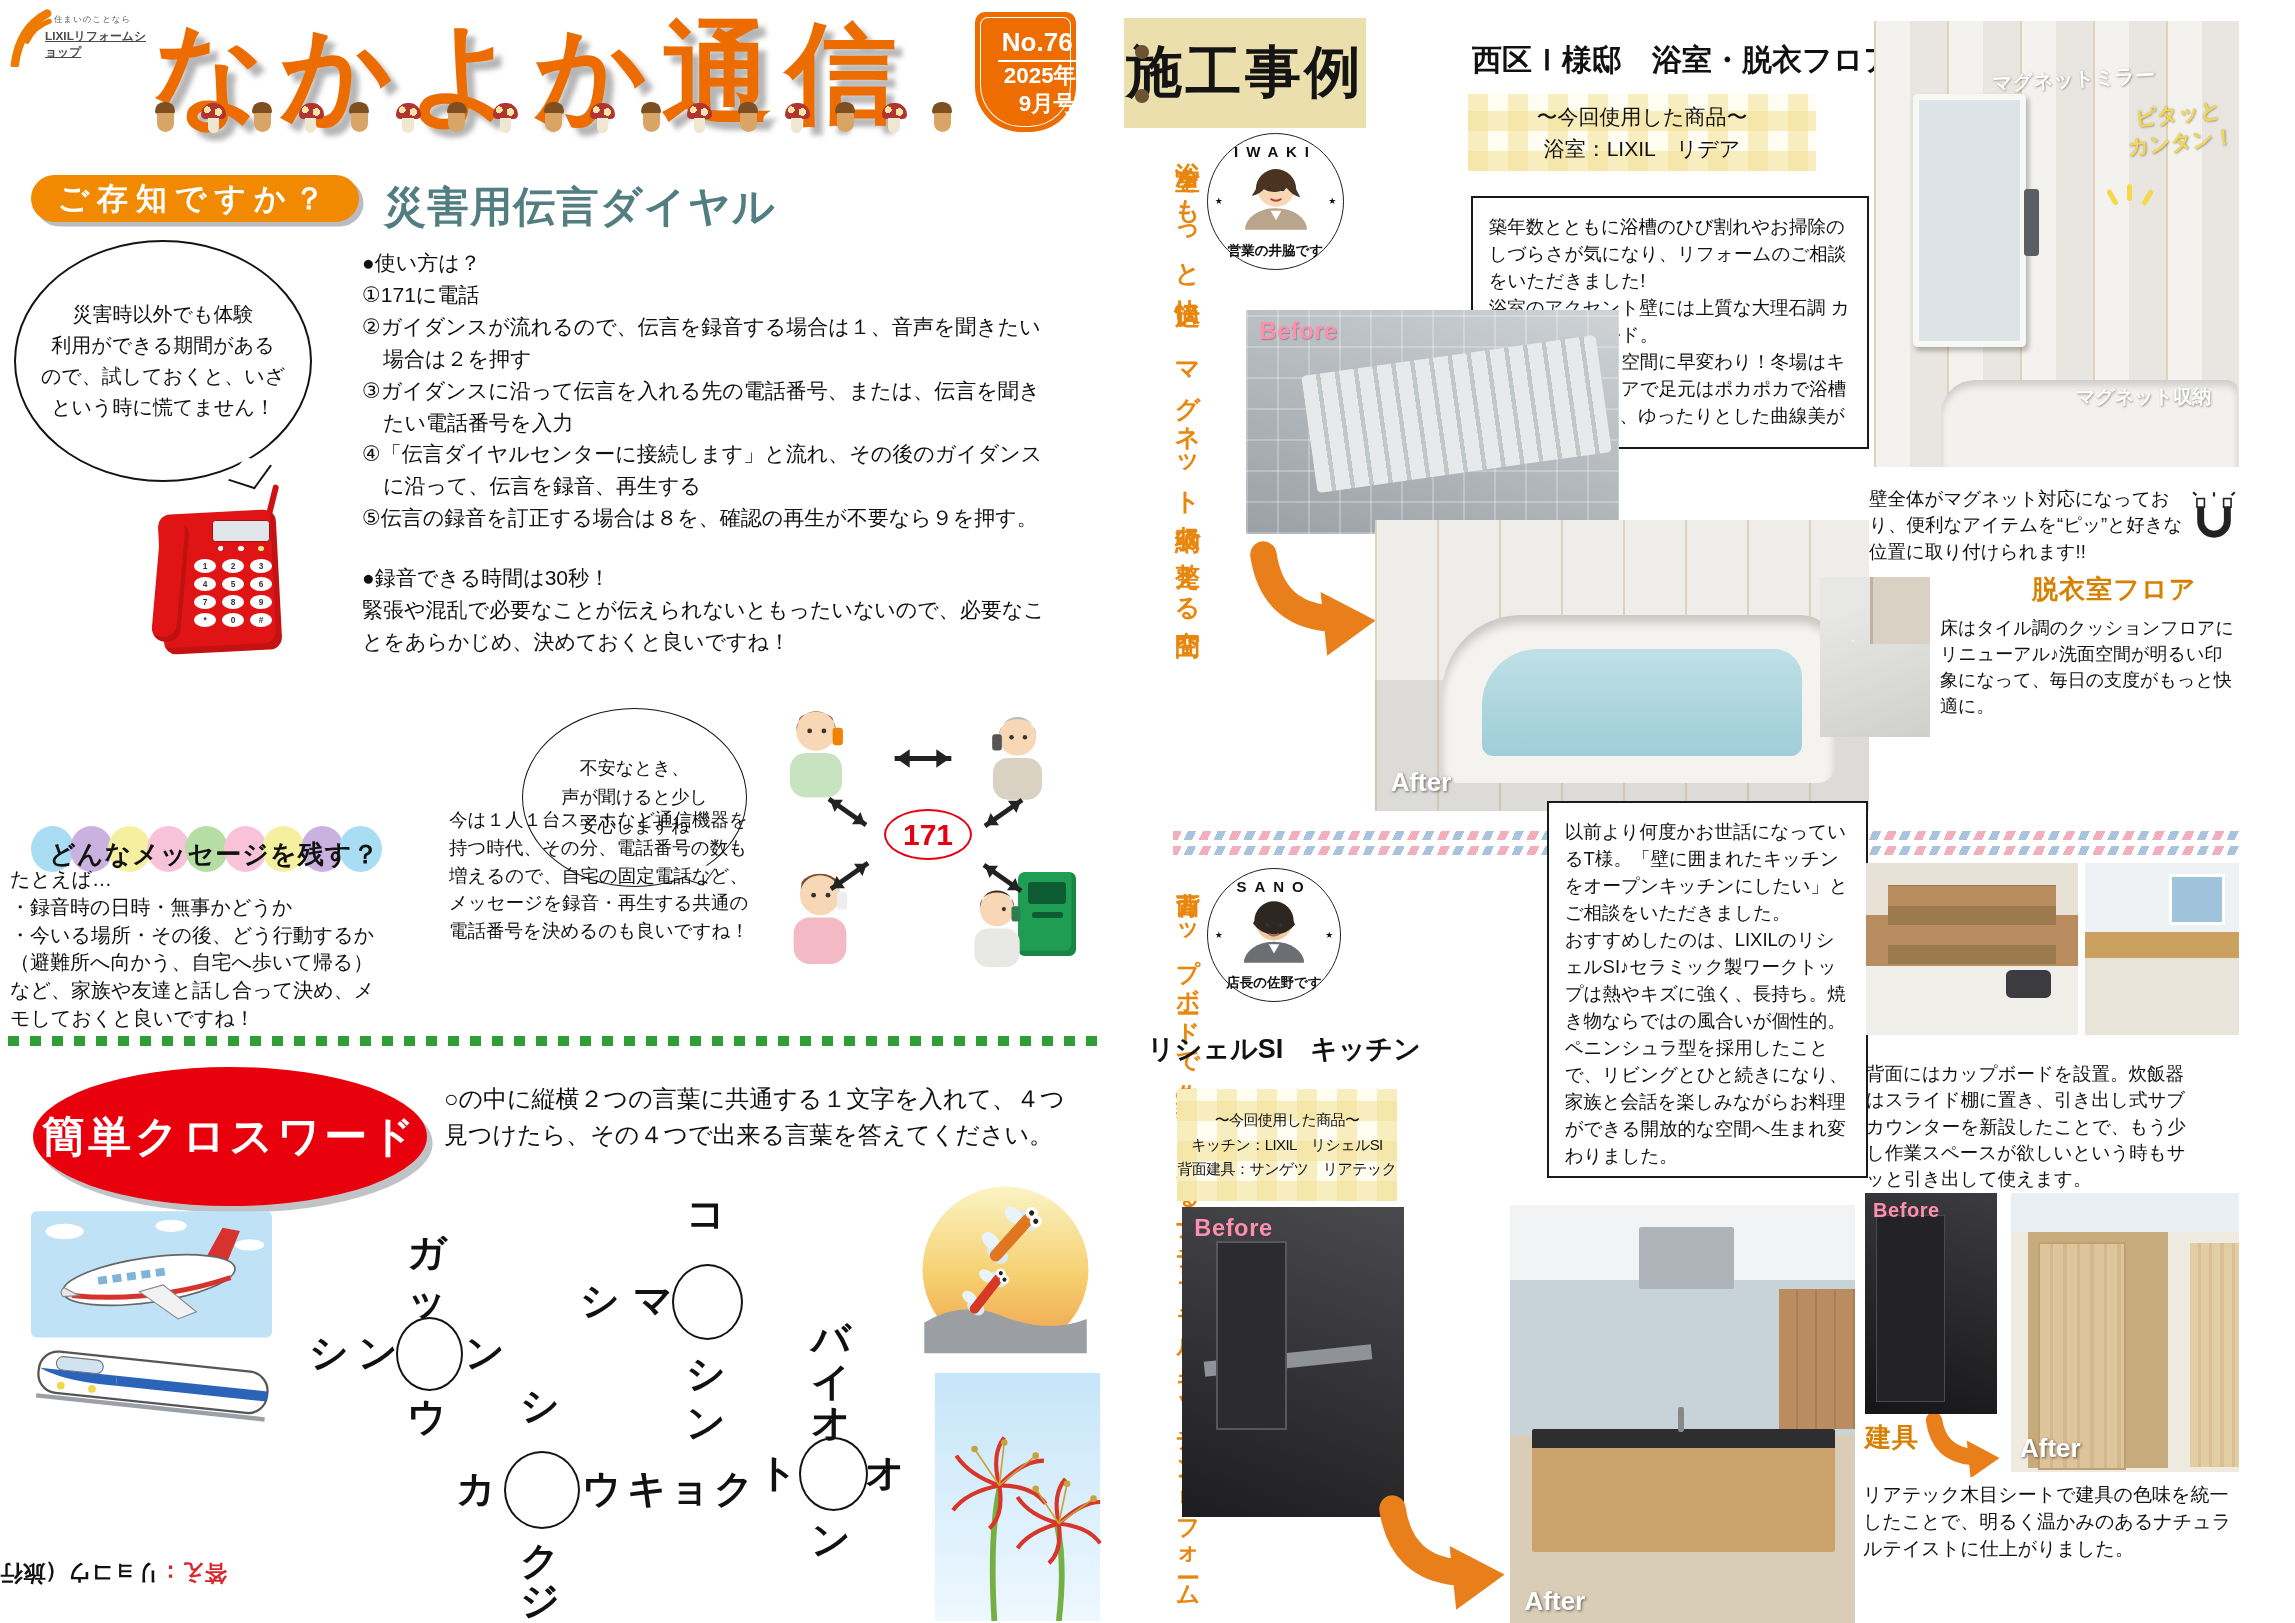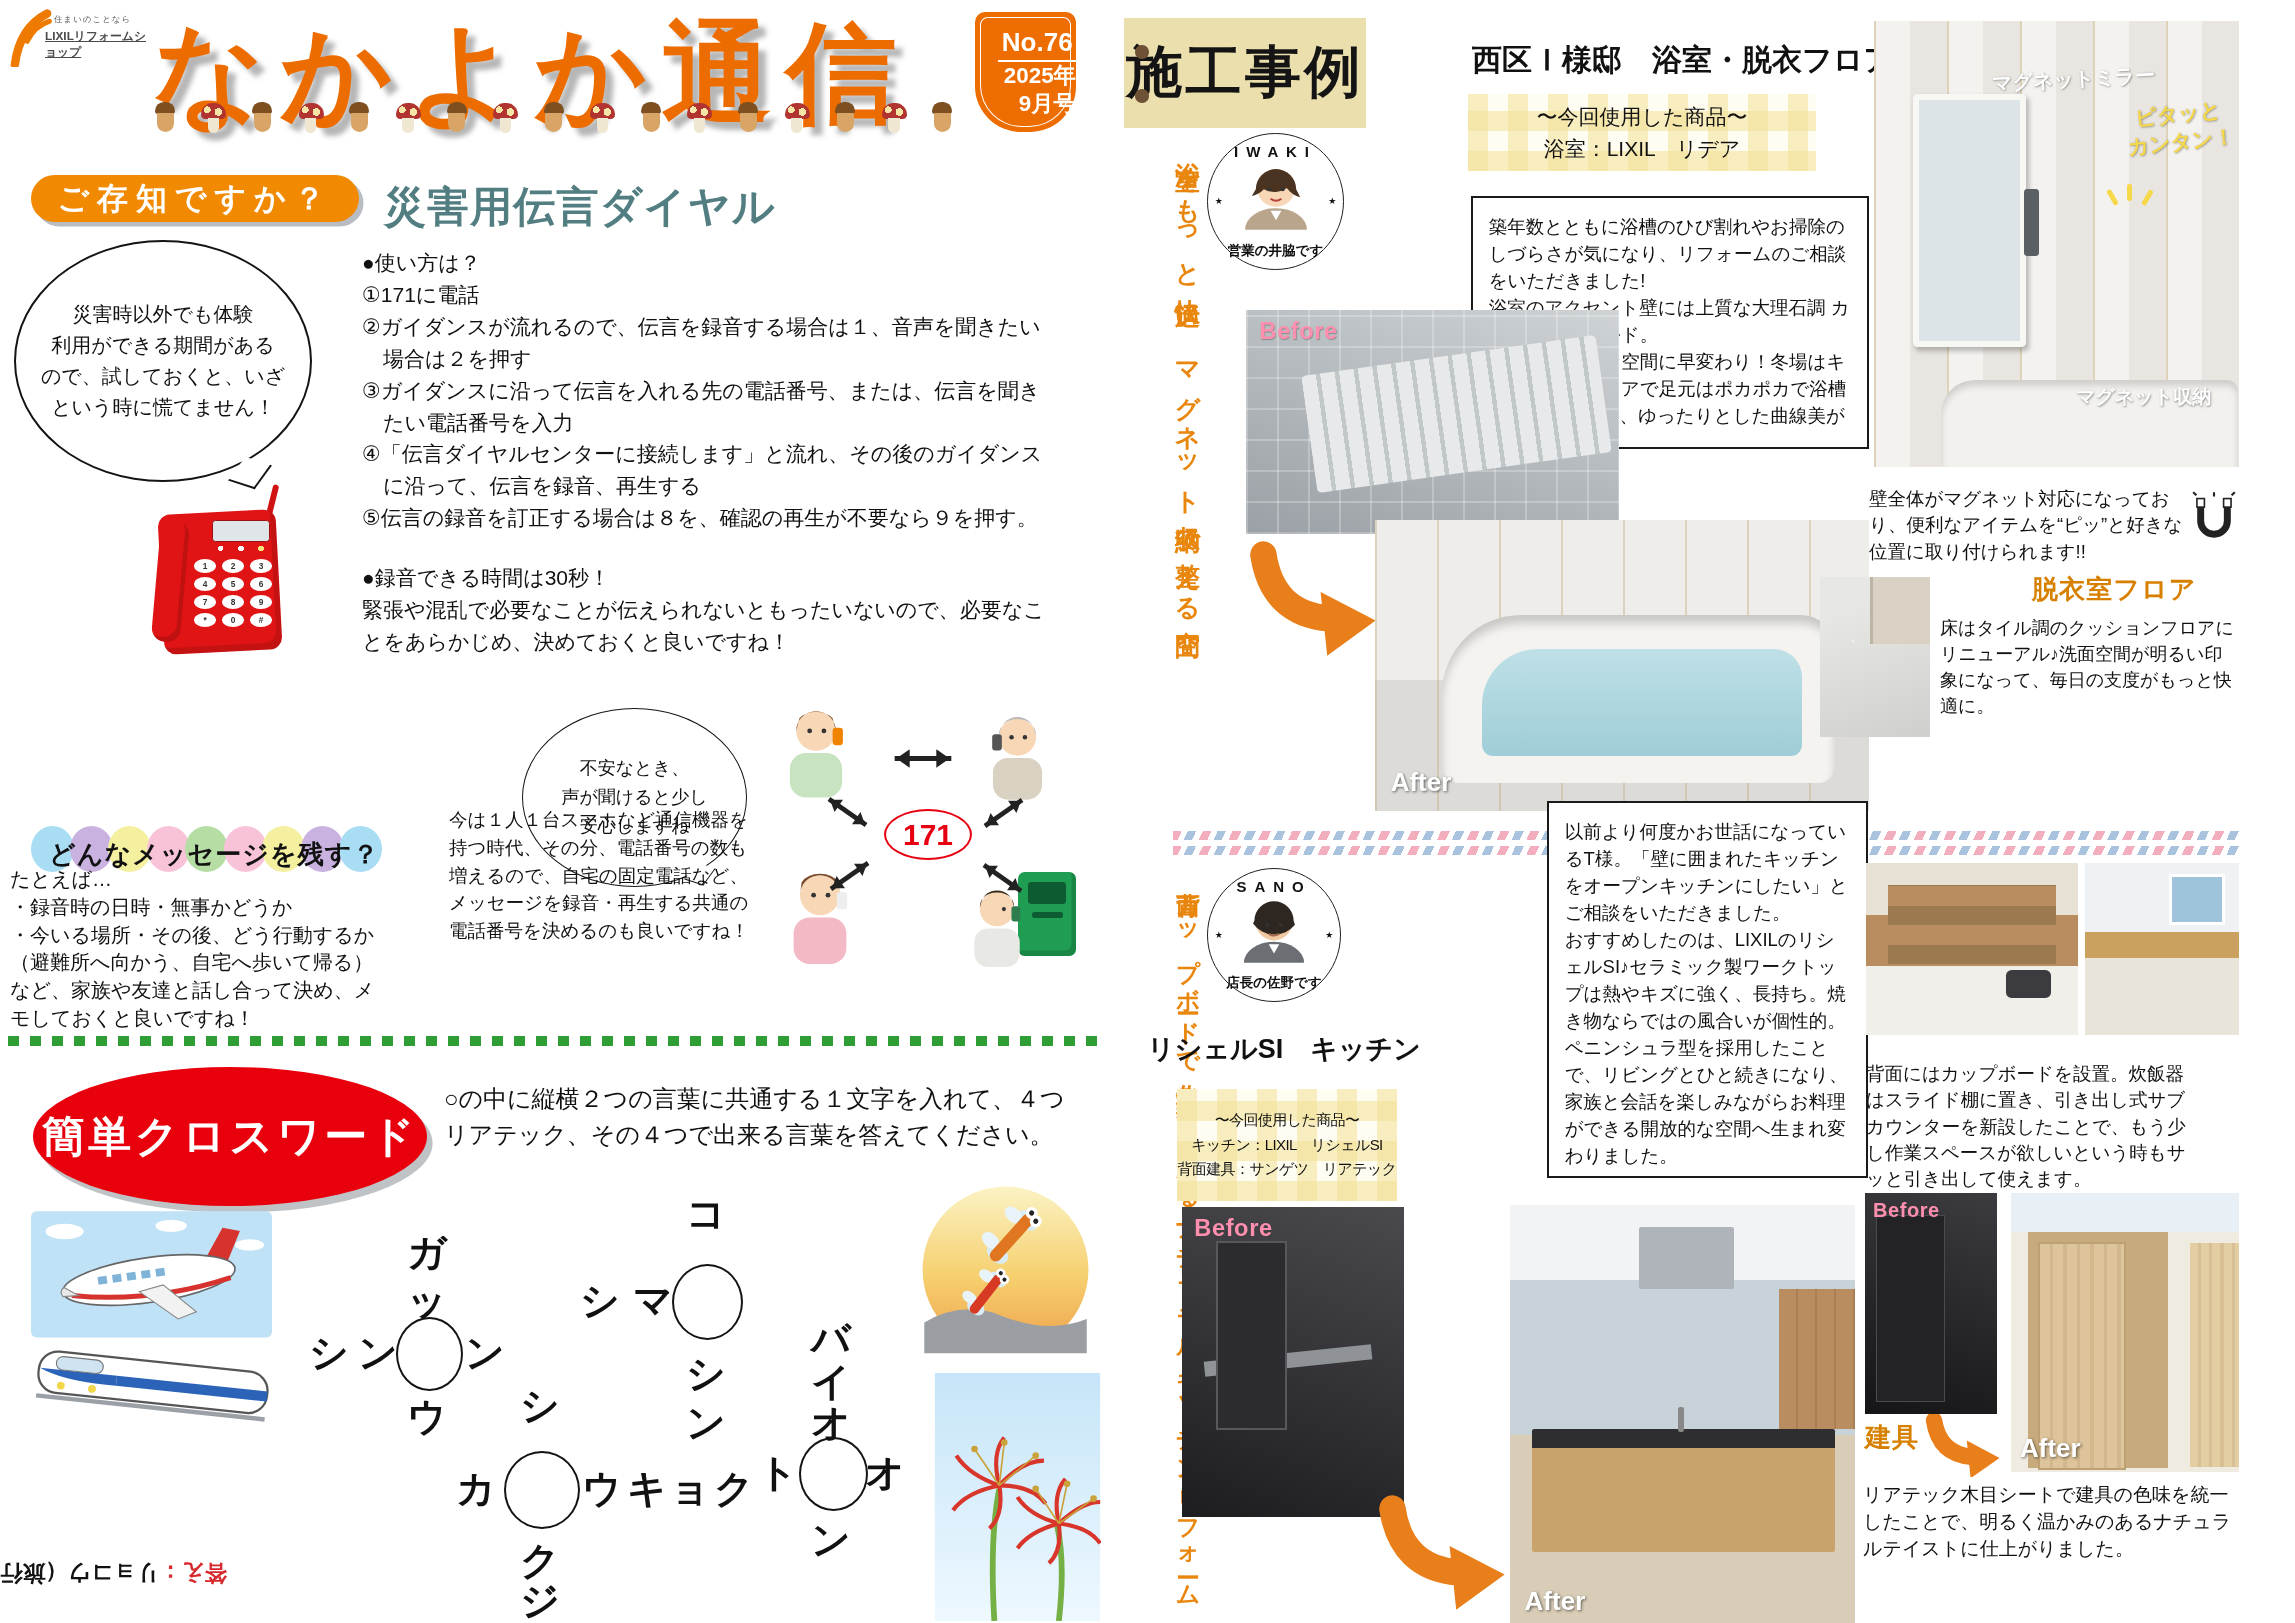--- a/index.html
+++ b/index.html
@@ -265,21 +265,21 @@
 メッセージを録音・再生する共通の
 電話番号を決めるのも良いですね！</div>
 
   <div class="abs green-dash" style="left:8.4px;top:1036px;width:1091px;"></div>
 
   <div class="abs cw-ellipse" style="left:33px;top:1067px;width:394px;height:139px;display:flex;align-items:center;justify-content:center;">
     <span>簡単クロスワード</span>
   </div>
 
   <div class="abs pre" style="left:444px;top:1081px;width:651px;font-size:24px;line-height:1.5;">○の中に縦横２つの言葉に共通する１文字を入れて、４つ
-リアテック、その４つで出来る言葉を答えてください。</div>
+見つけたら、その４つで出来る言葉を答えてください。</div>
 
   <svg class="abs" viewBox="0 0 430 420" style="left:31px;top:1211px;width:241px;height:236px;">
     <rect x="0" y="0" width="430" height="225" rx="10" fill="#bfe2f7"></rect>
     <ellipse cx="60" cy="36" rx="34" ry="14" fill="#fff"></ellipse>
     <ellipse cx="250" cy="26" rx="28" ry="11" fill="#fff"></ellipse>
     <ellipse cx="390" cy="60" rx="26" ry="10" fill="#fff"></ellipse>
     <g transform="rotate(-8 215 120)">
       <path d="M305 112 l48 -64 l30 10 l-36 62 z" fill="#d6322e"></path>
       <ellipse cx="210" cy="122" rx="155" ry="40" fill="#fff" stroke="#666" stroke-width="3"></ellipse>
       <path d="M70 130 q140 34 285 8" stroke="#d6322e" stroke-width="9" fill="none"></path>

